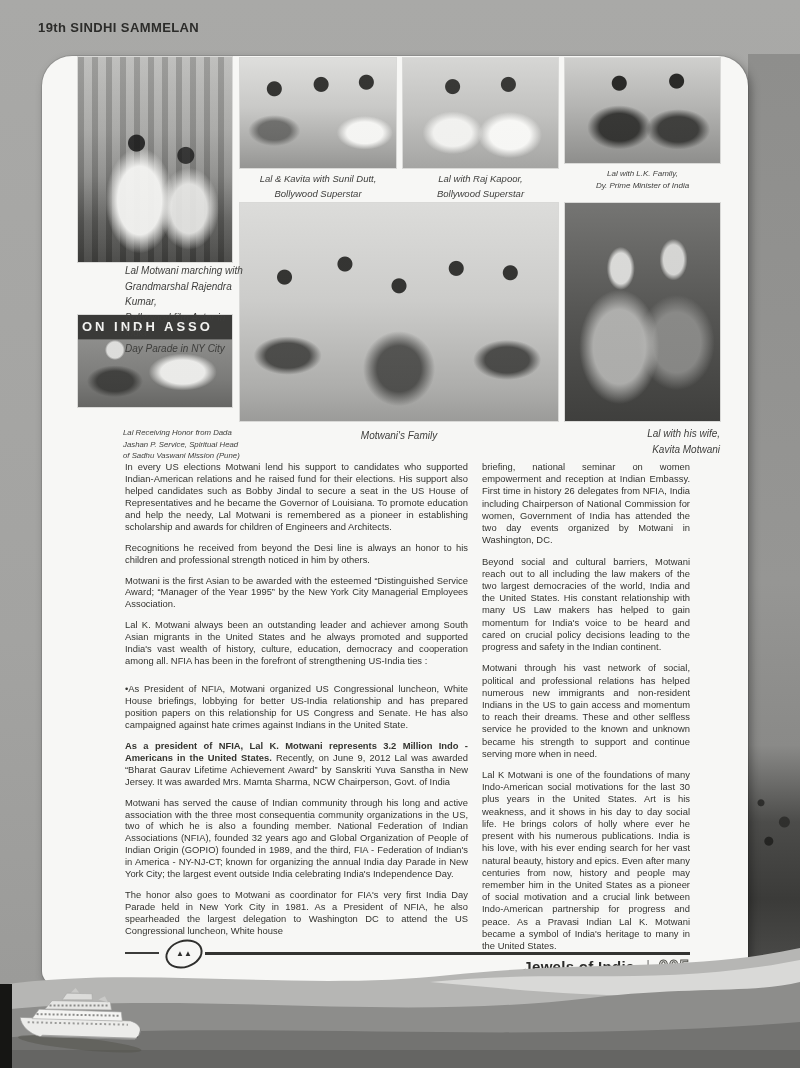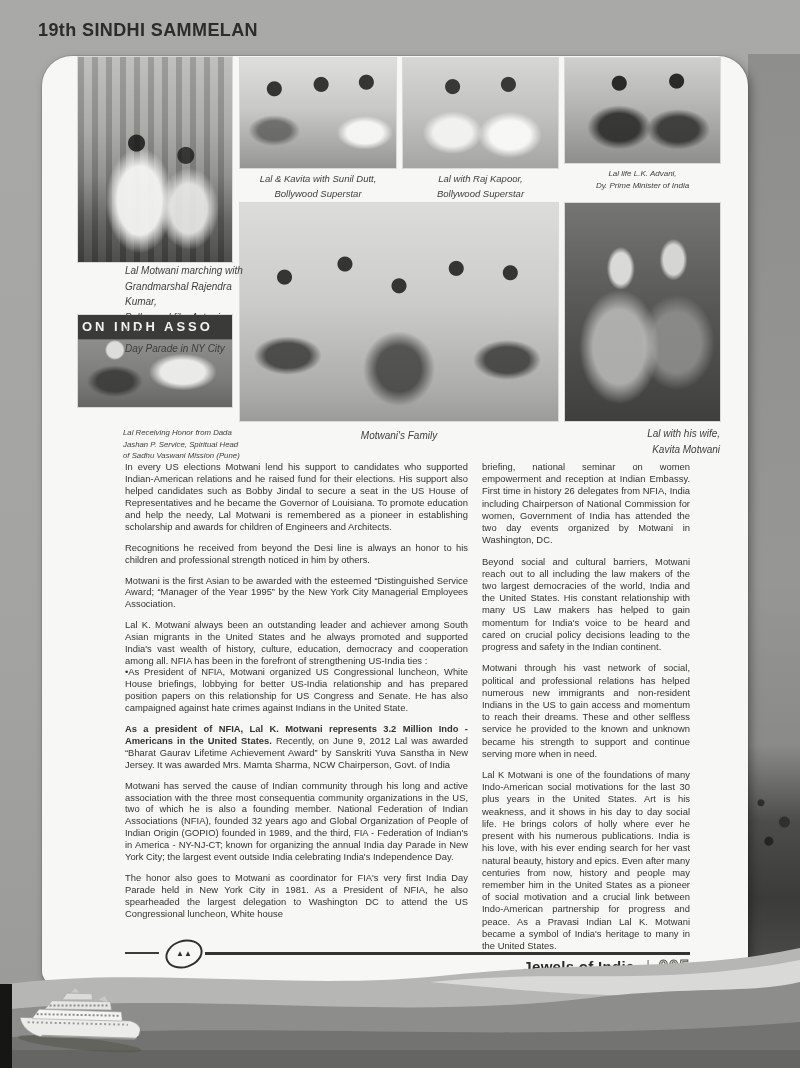--- a/index.html
+++ b/index.html
@@ -1,19 +1,19 @@
 <!DOCTYPE html>
 <html><head>
 <meta charset="utf-8">
 <style>
   html,body{margin:0;padding:0;}
   body{font-family:"Liberation Sans",sans-serif;}
   .canvas{position:relative;width:800px;height:1068px;overflow:hidden;
           background:linear-gradient(180deg,#a9a9a7 0%,#a3a3a1 60%,#999997 100%);}
-  .hdr-title{position:absolute;left:38px;top:20px;font-size:18px;font-weight:600;
+  .hdr-title{position:absolute;left:38px;top:20px;font-size:13px;font-weight:600;
              color:#2c2c2a;letter-spacing:.4px;}
   
   .right-strip{position:absolute;left:748px;top:54px;width:52px;height:960px;
     background:
       radial-gradient(circle at 40% 82%, rgba(30,30,28,.85) 0 4px, transparent 5px),
       radial-gradient(circle at 70% 80%, rgba(40,40,38,.8) 0 5px, transparent 6px),
       radial-gradient(circle at 25% 78%, rgba(35,35,33,.8) 0 3px, transparent 4px),
       linear-gradient(180deg,#8e8e8c 0%,#969694 55%,#8a8a88 72%,#4c4c4a 80%,#3b3b39 88%,#565654 100%);}
   
   .page{position:absolute;left:42px;top:56px;width:706px;height:929px;
@@ -133,41 +133,41 @@
   </div>
   <div class="cap center cap-sunil">
     <div>Lal &amp; Kavita with Sunil Dutt,</div>
     <div>Bollywood Superstar</div>
   </div>
   <div class="cap center cap-raj">
     <div>Lal with Raj Kapoor,</div>
     <div>Bollywood Superstar</div>
   </div>
   <div class="cap center cap-advani">
-    <div>Lal life L.K. Advani,</div>
+    <div>Lal with L.K. Family,</div>
     <div>Dy. Prime Minister of India</div>
   </div>
   <div class="cap center cap-family">
     <div>Motwani's Family</div>
   </div>
   <div class="cap cap-wife">
     <div>Lal with his wife,</div>
     <div>Kavita Motwani</div>
   </div>
   <div class="cap cap-vaswani">
     <div>Lal Receiving Honor from Dada</div>
     <div>Jashan P. Service, Spiritual Head</div>
     <div>of Sadhu Vaswani Mission (Pune)</div>
   </div>
 
   <div class="col col-left">
     <p><span>In every US elections Motwani lend his support to candidates who supported Indian-American relations and he raised fund for their elections. His support also helped candidates such as Bobby Jindal to secure a seat in the US House of Representatives and he became the Governor of Louisiana. To promote education and help the needy, Lal Motwani is remembered as a pioneer in establishing scholarship and awards for children of Engineers and Architects.</span></p>
     <p><span>Recognitions he received from beyond the Desi line is always an honor to his children and professional strength noticed in him by others.</span></p>
     <p><span>Motwani is the first Asian to be awarded with the esteemed “Distinguished Service Award; “Manager of the Year 1995” by the New York City Managerial Employees Association.</span></p>
-    <p style="margin-bottom:0"><span>Lal K. Motwani always been an outstanding leader and achiever among South Asian migrants in the United States and he always promoted and supported India's vast wealth of history, culture, education, democracy and cooperation among all. NFIA has been in the forefront of strengthening US-India ties :</span></p>
+    <p style="margin-bottom:17px"><span>Lal K. Motwani always been an outstanding leader and achiever among South Asian migrants in the United States and he always promoted and supported India's vast wealth of history, culture, education, democracy and cooperation among all. NFIA has been in the forefront of strengthening US-India ties :</span></p>
     <p class="tight"><span>•As President of NFIA, Motwani organized US Congressional luncheon, White House briefings, lobbying for better US-India relationship and has prepared position papers on this relationship for US Congress and Senate. He has also campaigned against hate crimes against Indians in the United State.</span></p>
     <p><span class="b">As a president of NFIA, Lal K. Motwani represents 3.2 Million Indo - Americans in the United States.</span><span> Recently, on June 9, 2012 Lal was awarded “Bharat Gaurav Lifetime Achievement Award” by Sanskriti Yuva Sanstha in New Jersey. It was awarded Mrs. Mamta Sharma, NCW Chairperson, Govt. of India</span></p>
     <p><span>Motwani has served the cause of Indian community through his long and active association with the three most consequentia community organizations in the US, two of which he is also a founding member. National Federation of Indian Associations (NFIA), founded 32 years ago and Global Organization of People of Indian Origin (GOPIO) founded in 1989, and the third, FIA - Federation of Indian's in America - NY-NJ-CT; known for organizing the annual India day Parade in New York City; the largest event outside India celebrating India's Independence Day.</span></p>
     <p><span>The honor also goes to Motwani as coordinator for FIA's very first India Day Parade held in New York City in 1981. As a President of NFIA, he also spearheaded the largest delegation to Washington DC to attend the US Congressional luncheon, White house</span></p>
   </div>
 
   <div class="col col-right">
     <p><span>briefing, national seminar on women empowerment and reception at Indian Embassy. First time in history 26 delegates from NFIA, India including Chairperson of National Commission for women, Government of India has attended the two day events organized by Motwani in Washington, DC.</span></p>
     <p><span>Beyond social and cultural barriers, Motwani reach out to all including the law makers of the two largest democracies of the world, India and the United States. His constant relationship with many US Law makers has helped to gain momentum for India's voice to be heard and cared on crucial policy decisions leading to the progress and safety in the Indian continent.</span></p>
     <p><span>Motwani through his vast network of social, political and professional relations has helped numerous new immigrants and non-resident Indians in the US to gain access and momentum to reach their dreams. These and other selfless service he provided to the known and unknown became his strength to support and continue serving more when in need.</span></p>

